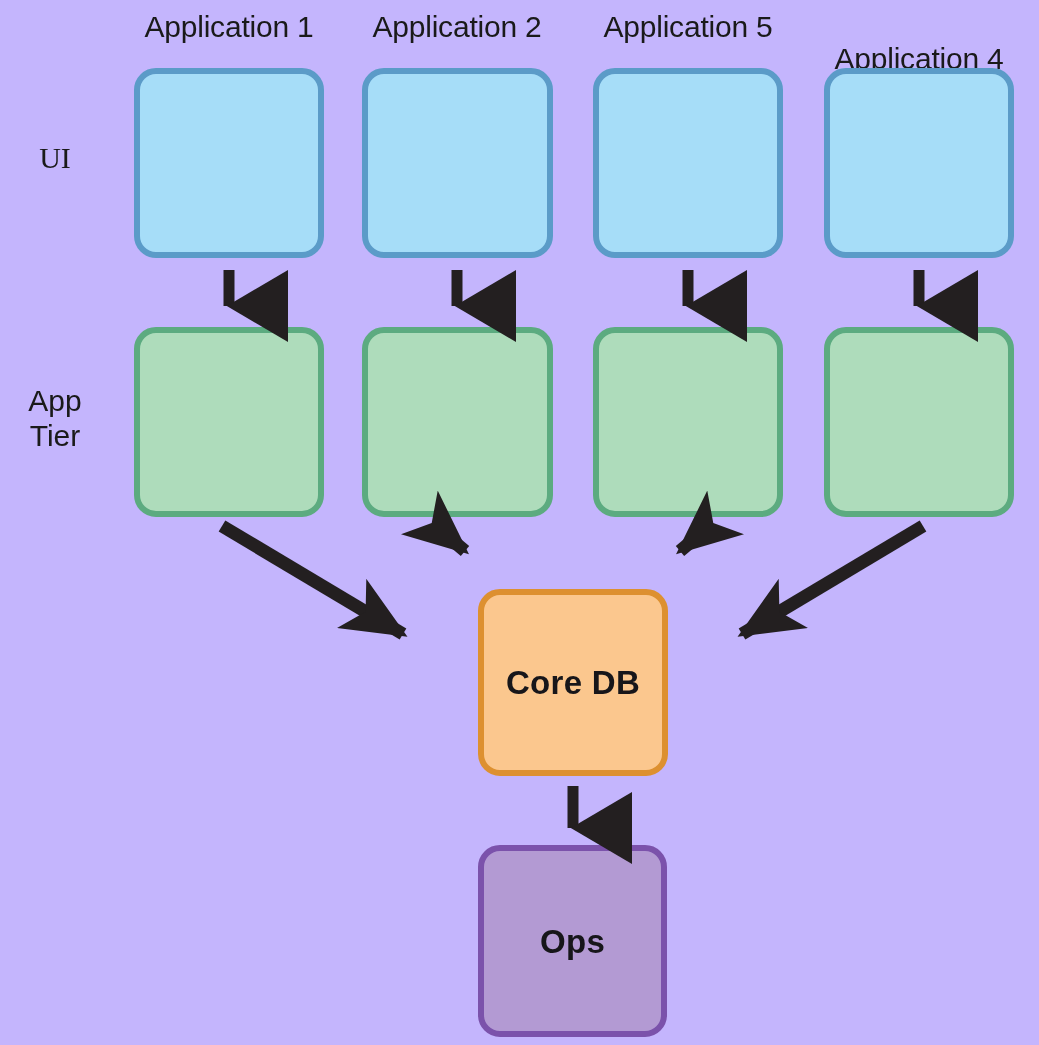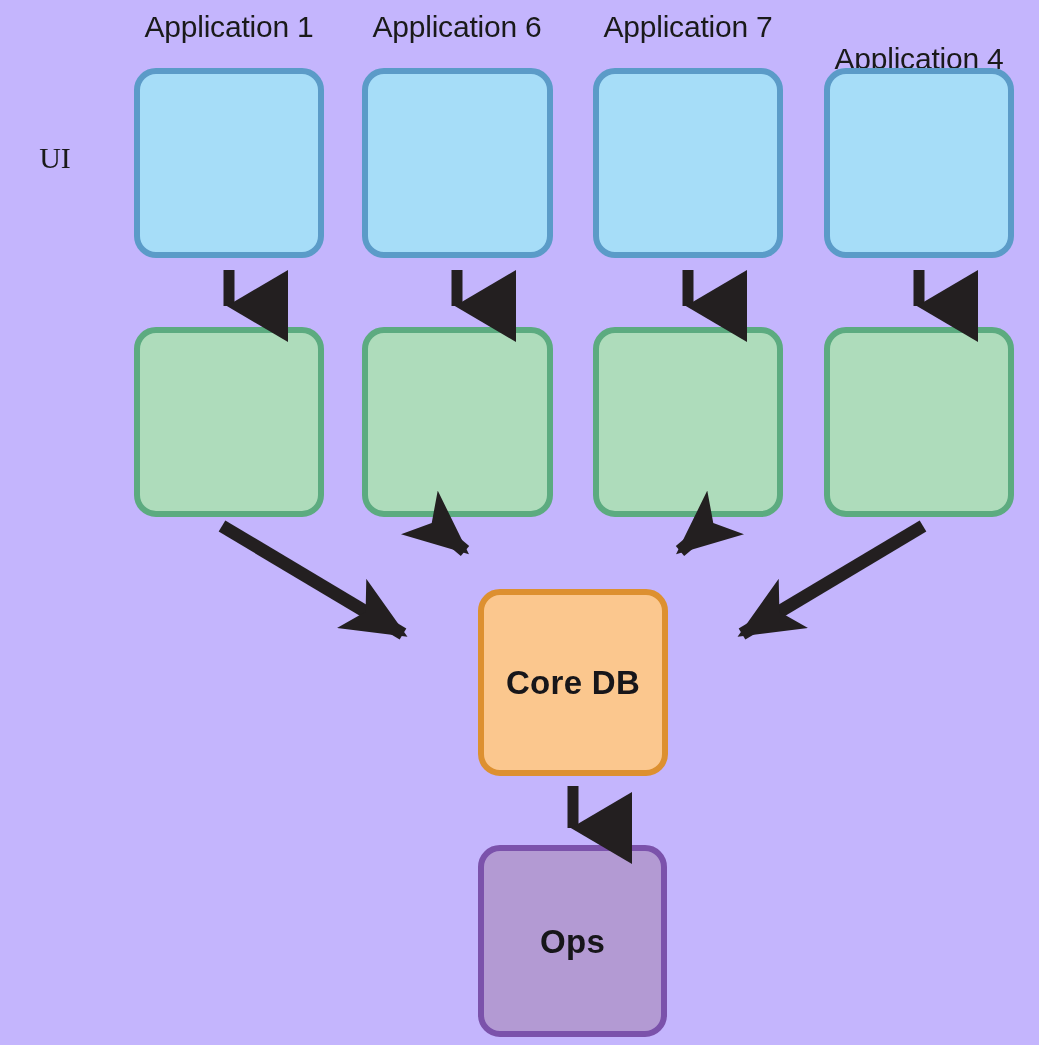--- a/index.html
+++ b/index.html
@@ -67,25 +67,29 @@
   .node.app    { background: #aedcbb; border-color: #5cab80; }
   .node.db     { background: #fbc78e; border-color: #dd9030; }
   .node.ops    { background: #b39ad3; border-color: #7b52ab; }
 </style>
 </head>
 <body>
 
 <div id="diagram-root">
 
   <div class="col-title" style="left:109px; top:12px; width:240px;">Application 1</div>
-  <div class="col-title" style="left:337px; top:12px; width:240px;">Application 6</div>
-  <div class="col-title" style="left:568px; top:12px; width:240px;">Application 7</div>
+  <div class="col-title" style="left:337px; top:12px; width:240px;">Application 2</div>
+  <div class="col-title" style="left:568px; top:12px; width:240px;">Application 5</div>
   <div class="col-title" style="left:799px; top:12px; width:240px;margin-top:32px;">Application 4</div>
 
   <div class="row-label" style="left:5px; top:140px; width:100px;font-family:Liberation Serif, serif;">UI</div>
+  <div class="row-label" style="left:5px; top:383px; width:100px;">
+    <div>App</div>
+    <div>Tier</div>
+  </div>
 
   <div class="node ui" style="left:134px; top:68px; width:190px; height:190px;"></div>
   <div class="node ui" style="left:362px; top:68px; width:191px; height:190px;"></div>
   <div class="node ui" style="left:593px; top:68px; width:190px; height:190px;"></div>
   <div class="node ui" style="left:824px; top:68px; width:190px; height:190px;"></div>
 
   <div class="node app" style="left:134px; top:327px; width:190px; height:190px;"></div>
   <div class="node app" style="left:362px; top:327px; width:191px; height:190px;"></div>
   <div class="node app" style="left:593px; top:327px; width:190px; height:190px;"></div>
   <div class="node app" style="left:824px; top:327px; width:190px; height:190px;"></div>

